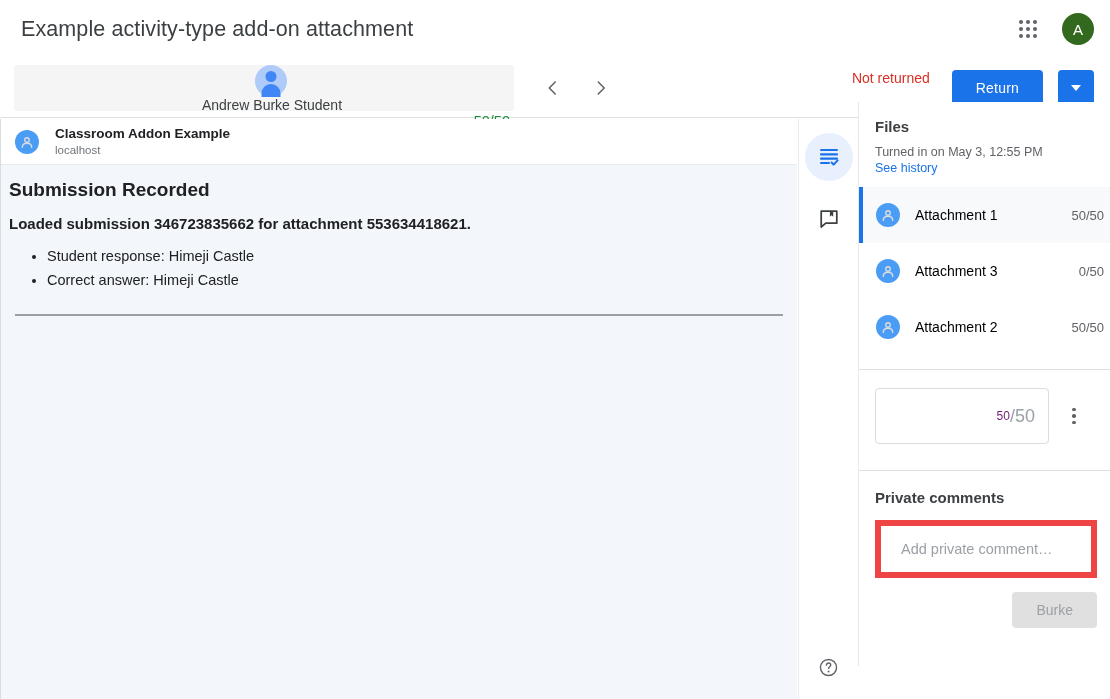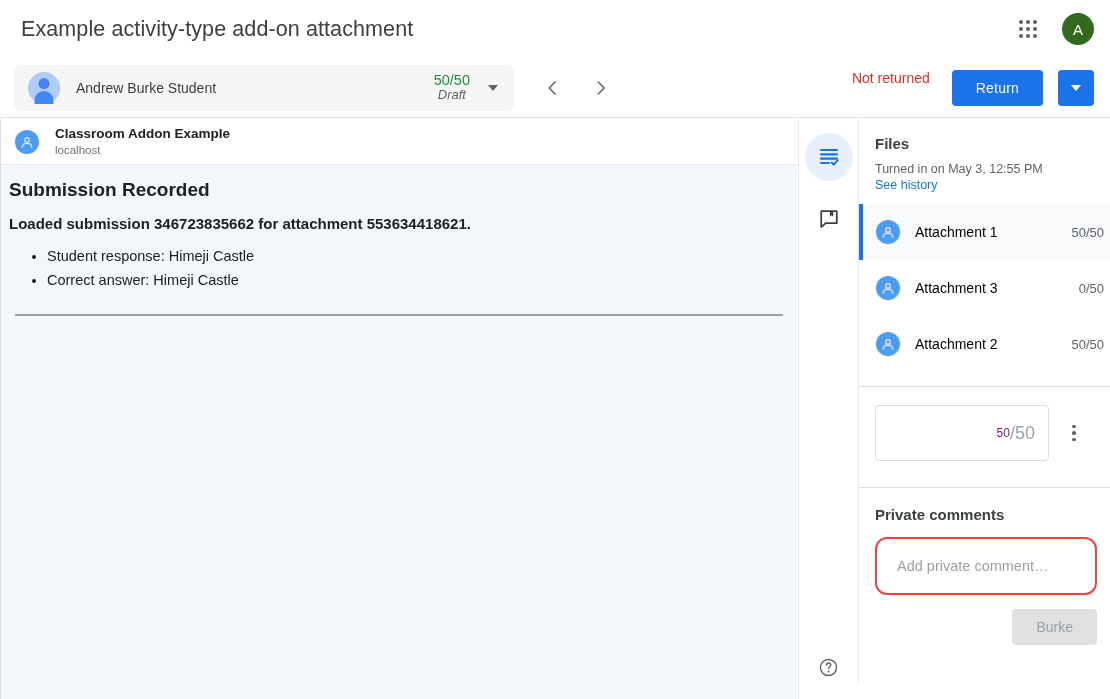--- a/index.html
+++ b/index.html
@@ -66,20 +66,21 @@
     display: flex; align-items: center;
     border-bottom: 1px solid #e0e0e0;
   }
   .student-select {
     margin-left: 14px;
     width: 500px; height: 46px;
     background: #f5f5f5;
     border-radius: 4px;
     display: flex; align-items: center;
     cursor: pointer;
+    flex-direction: column;
   }
   .student-avatar {
     width: 32px; height: 32px; border-radius: 50%;
     margin-left: 14px;
     background: #aecbfa;
     position: relative; flex: none;
   }
   .student-avatar::before {
     content: ""; position: absolute;
     left: 50%; top: 6px; transform: translateX(-50%);
@@ -228,21 +229,21 @@
   .rail-btn.active { background: #e8f0fe; }
   .rail-help {
     margin-top: auto; margin-bottom: 12px;
     width: 40px; height: 40px; border-radius: 50%;
     display: flex; align-items: center; justify-content: center;
     cursor: pointer;
   }
 
   
   .sidebar {
-    position: absolute; left: 858px; top: 119px;
+    position: absolute; left: 858px; top: 102px;
     width: 252px; height: 564px;
     background: #ffffff;
     border-left: 1px solid #e8eaed;
     overflow: hidden;
   }
   .sb-section { padding: 16px 16px 0 16px; }
   .sb-title {
     font-size: 15px; color: #3c4043; font-weight: bold;
     margin-bottom: 10px;
   }
@@ -307,21 +308,21 @@
     display: flex; flex-direction: column; align-items: center; justify-content: center;
     gap: 3px; cursor: pointer;
   }
   .kebab i {
     width: 3.5px; height: 3.5px; border-radius: 50%;
     background: #5f6368; display: block;
   }
 
   .comment-box {
     width: 222px; height: 58px;
-    border: 2px solid #ef4444; border-radius: 12px;
+    border: 6px solid #ef4444; border-radius: 0;
     display: flex; align-items: center;
     padding-left: 20px;
     font-size: 14.5px; color: #9aa0a6;
     cursor: text;
   }
   .post-row { display: flex; justify-content: flex-end; margin-top: 14px; width: 222px; }
   .post-btn {
     background: #e0e0e0; color: #9aa0a6;
     border: none; border-radius: 4px;
     height: 36px; padding: 0 24px;

